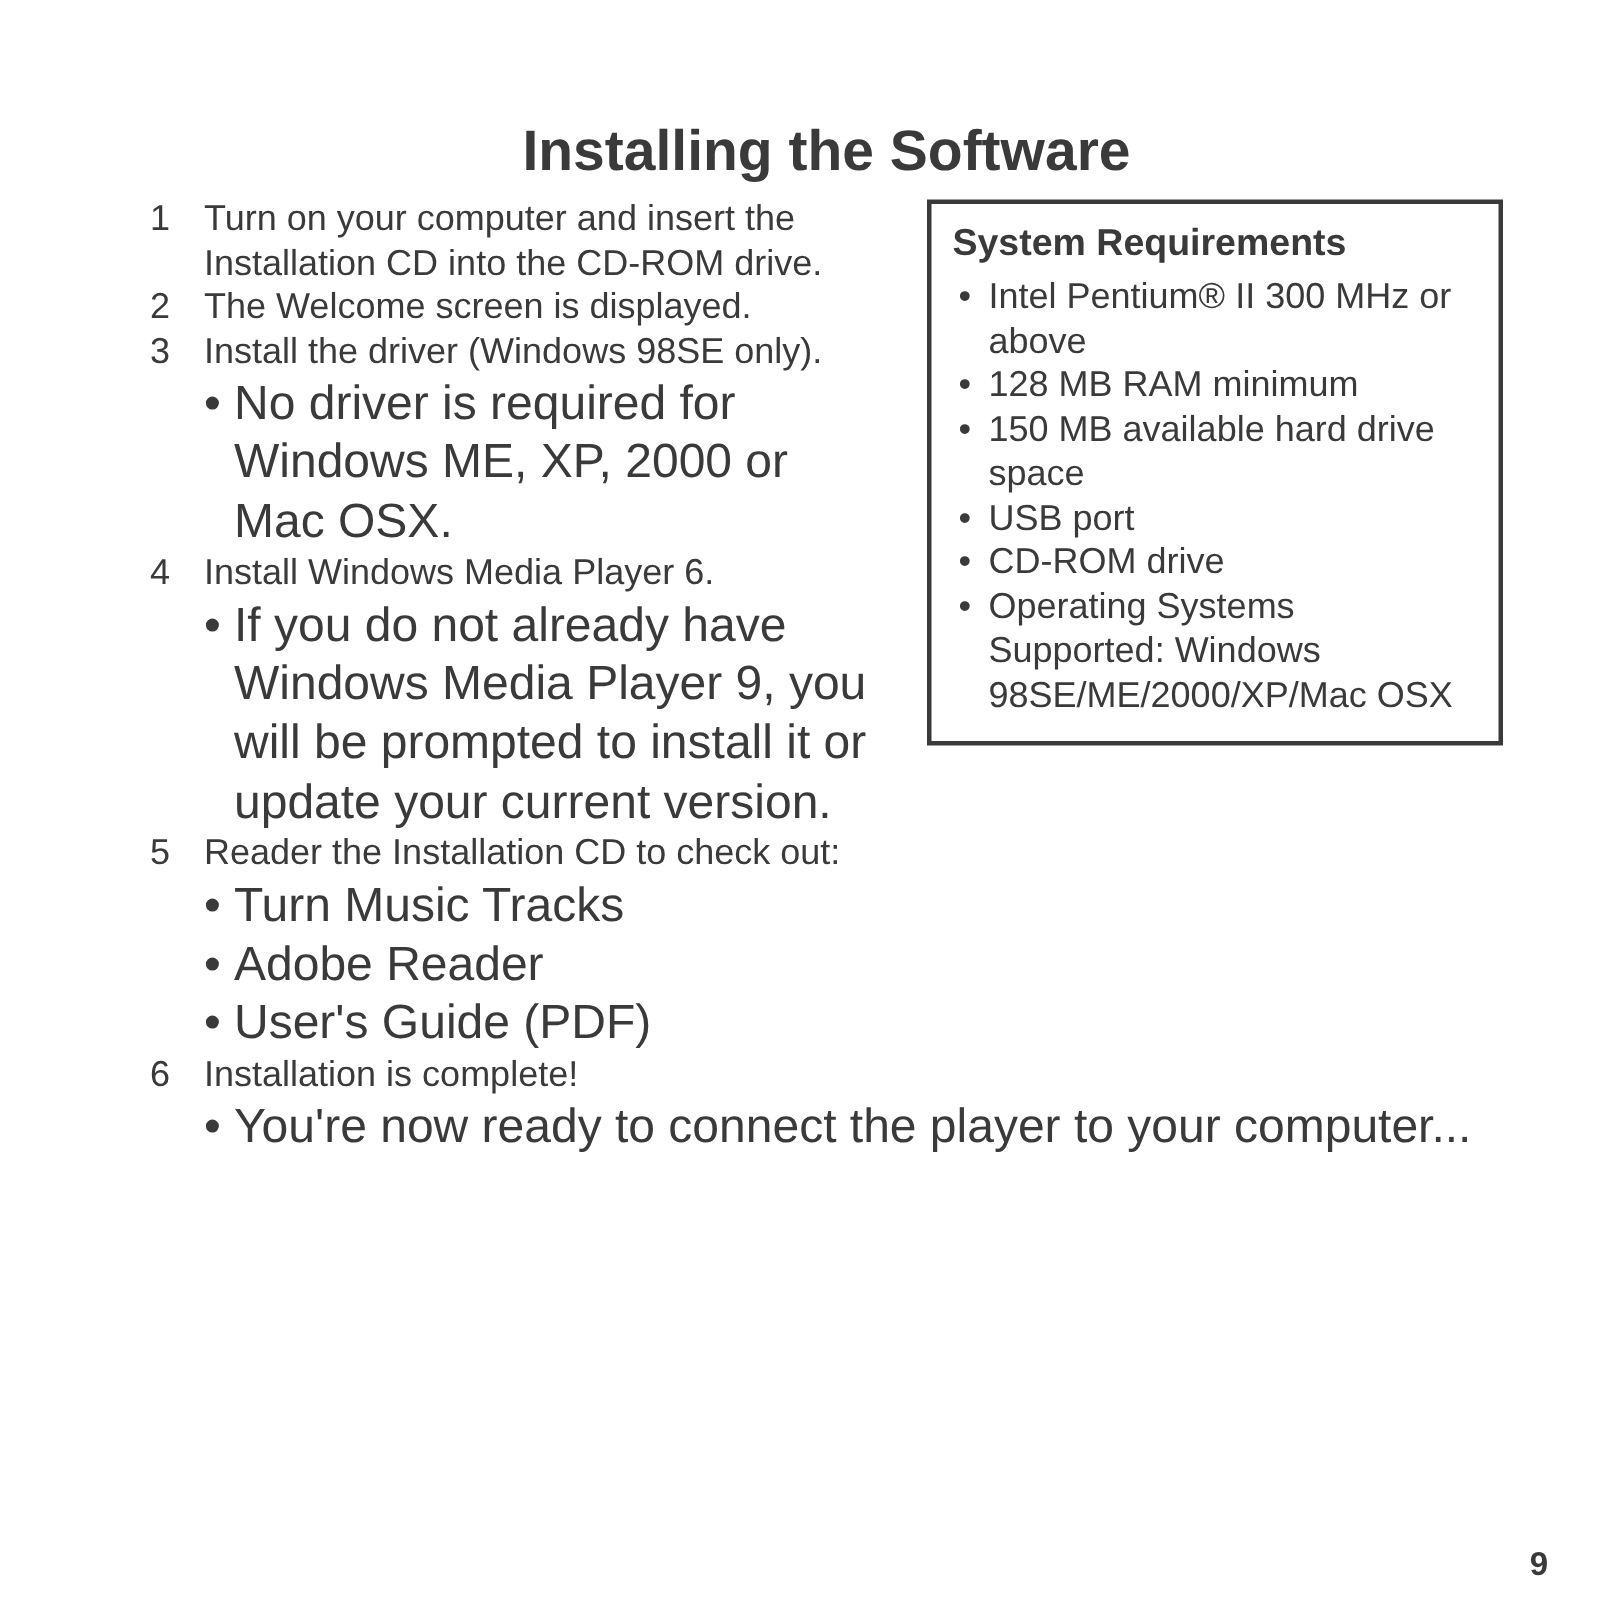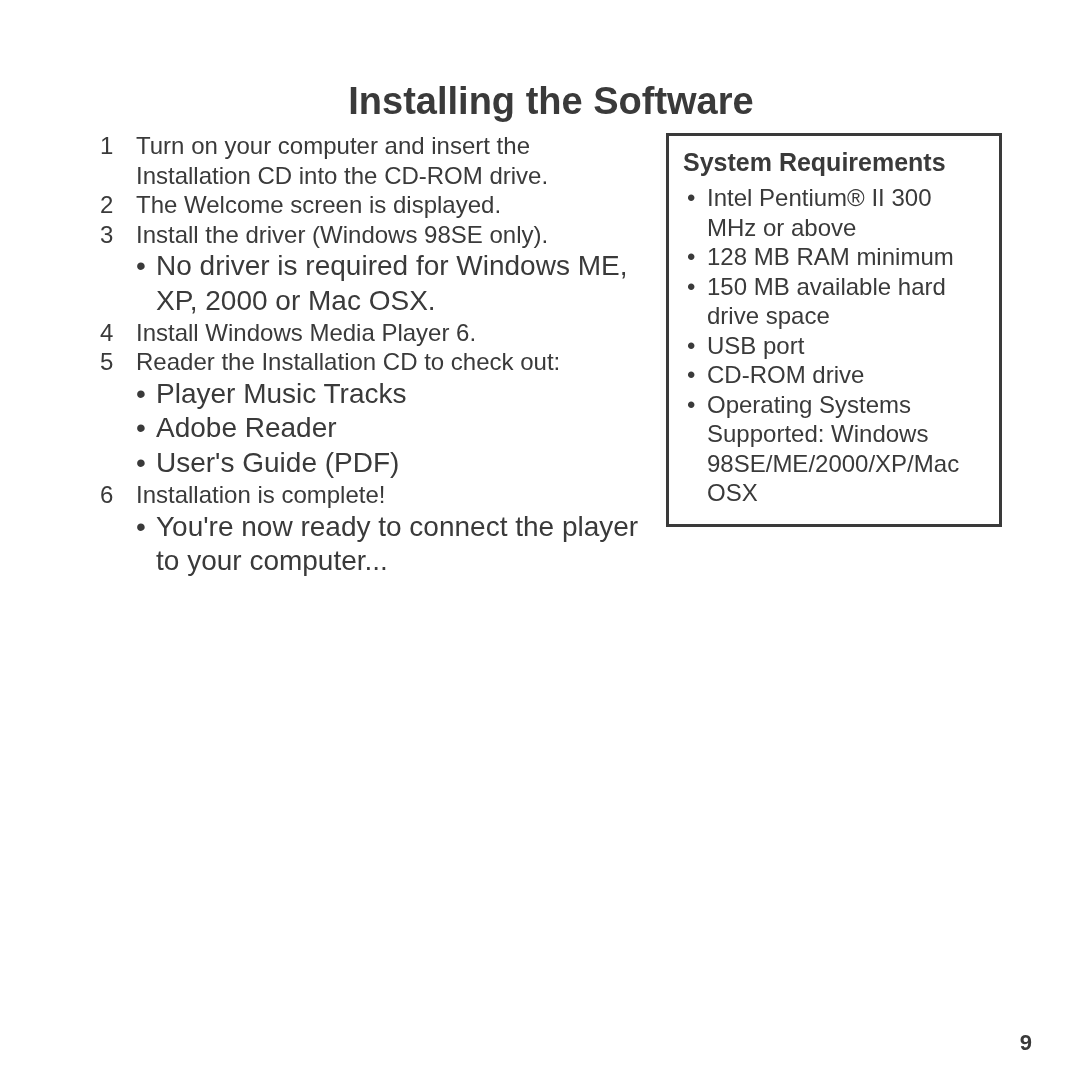--- a/index.html
+++ b/index.html
@@ -21,21 +21,21 @@
       font-weight: bold;
       margin-bottom: 8px;
       letter-spacing: 0px;
       text-align: center;
     }
     .content-wrap {
       display: block;
     }
     .sidebar {
       float: right;
-      width: 336px;
+      width: 384px;
       border: 3px solid #3a3a3a;
       padding: 12px 14px 16px 14px;
       margin-left: 24px;
       margin-top: 2px;
     }
     .sidebar-title {
       font-size: 25px;
       font-weight: bold;
       margin-bottom: 6px;
     }
@@ -70,21 +70,21 @@
       content: counter(step);
       position: absolute;
       left: 0;
       top: 0;
     }
     .sub {
       list-style: none;
       margin-top: 0;
     }
     .sub li {
-      font-size: 28px;
+      font-size: 32px;
       line-height: 1.23;
       padding-left: 20px;
       position: relative;
     }
     .sub li::before {
       content: "•";
       position: absolute;
       left: 0;
       top: 0;
     }
@@ -127,25 +127,28 @@
       <span>The Welcome screen is displayed.</span>
     </li>
     <li>
       <span>Install the driver (Windows 98SE only).</span>
       <ul class="sub">
         <li>No driver is required for Windows ME, XP, 2000 or Mac OSX.</li>
       </ul>
     </li>
     <li>
       <span>Install Windows Media Player 6.</span>
+      <ul class="sub">
+        <li>If you do not already have Windows Media Player 9, you will be prompted to install it or update your current version.</li>
+      </ul>
     </li>
     <li>
       <span>Reader the Installation CD to check out:</span>
       <ul class="sub">
-        <li>Player Music Tracks</li>
+        <li>Turn Music Tracks</li>
         <li>Adobe Reader</li>
         <li>User's Guide (PDF)</li>
       </ul>
     </li>
     <li>
       <span>Installation is complete!</span>
       <ul class="sub">
         <li>You're now ready to connect the player to your computer...</li>
       </ul>
     </li>

